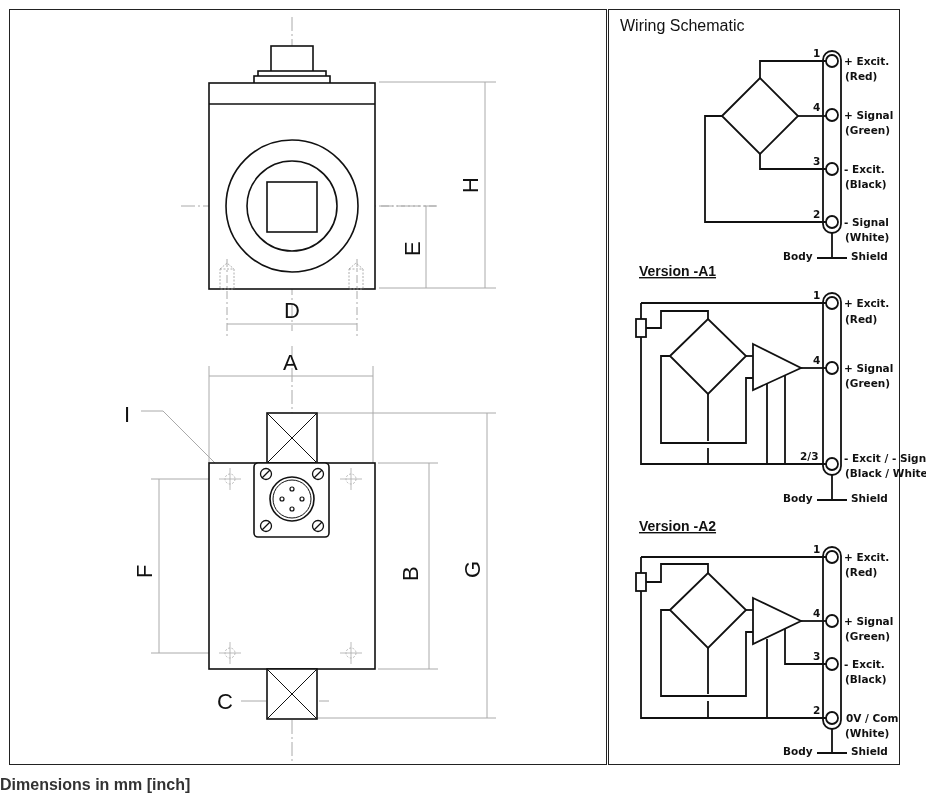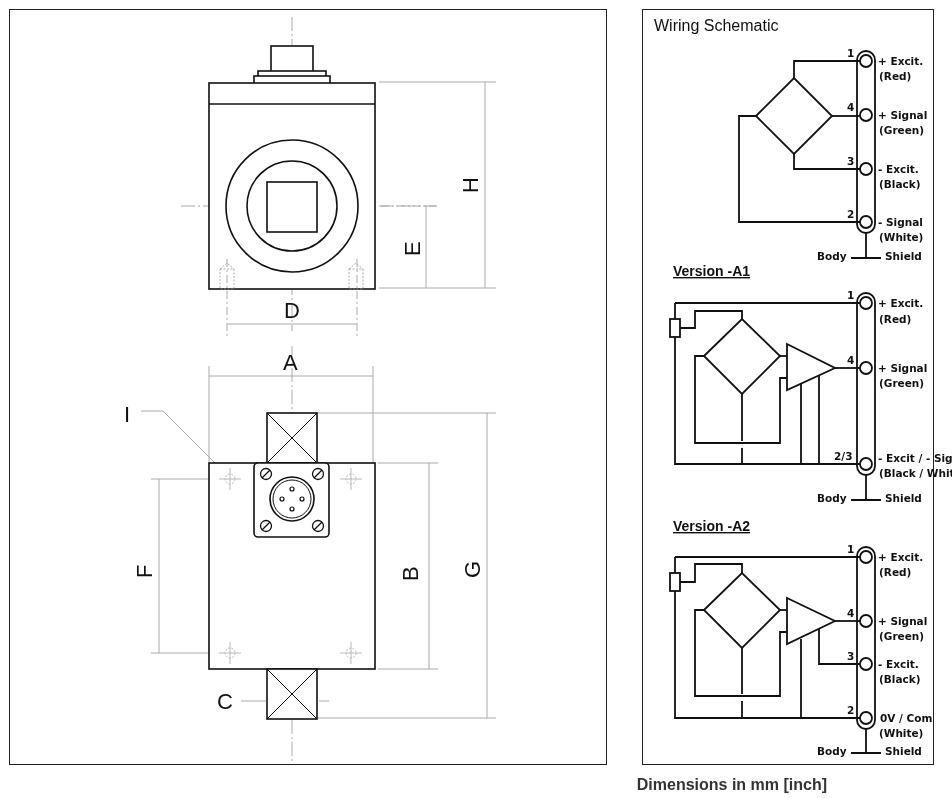--- a/index.html
+++ b/index.html
@@ -1,26 +1,26 @@
 <!DOCTYPE html>
 <html><head>
 <meta charset="utf-8">
 <style>
   html, body { margin:0; padding:0; background:#ffffff; }
   body { width:952px; height:798px; position:relative; overflow:hidden; font-family:"Liberation Sans", sans-serif; }
   .panel { position:absolute; border:1px solid #222; background:#fff; box-sizing:border-box; }
   #dim-panel { left:9px; top:9px; width:598px; height:756px; }
-  #wire-panel { left:642px; top:9px; width:292px; height:756px; }
+  #wire-panel { left:608px; top:9px; width:292px; height:756px; }
   svg { position:absolute; left:0; top:0; }
   .dimtext { font-family:"Liberation Sans", sans-serif; font-size:22px; fill:#111; }
   .wtitle { position:absolute; left:11px; top:7px; font-size:16px; color:#111; font-weight:normal; }
   .vtitle { font-family:"Liberation Sans", sans-serif; font-size:14px; font-weight:bold; fill:#111; text-decoration:underline; }
   .pinlbl { font-family:"DejaVu Sans", sans-serif; font-size:10.5px; font-weight:bold; fill:#111; }
   .pinnum { font-family:"DejaVu Sans", sans-serif; font-size:10.5px; font-weight:bold; fill:#111; }
-  #caption { position:absolute; left:12px; width:815px; top:776px; text-align:right; font-size:16px; color:#333; font-weight:bold; }
+  #caption { position:absolute; left:0; width:815px; top:776px; text-align:left; font-size:16px; color:#333; font-weight:bold; }
 </style>
 </head>
 <body>
 
 <div class="panel" id="dim-panel">
   <svg width="598" height="756" viewBox="9 9 598 756">
     <g stroke="#aaa" stroke-width="1" fill="none">
 
       <line x1="291" y1="16" x2="291" y2="330" stroke-dasharray="14,3,2,3"></line>
       <line x1="180" y1="205" x2="435" y2="205" stroke-dasharray="14,3,2,3"></line>

